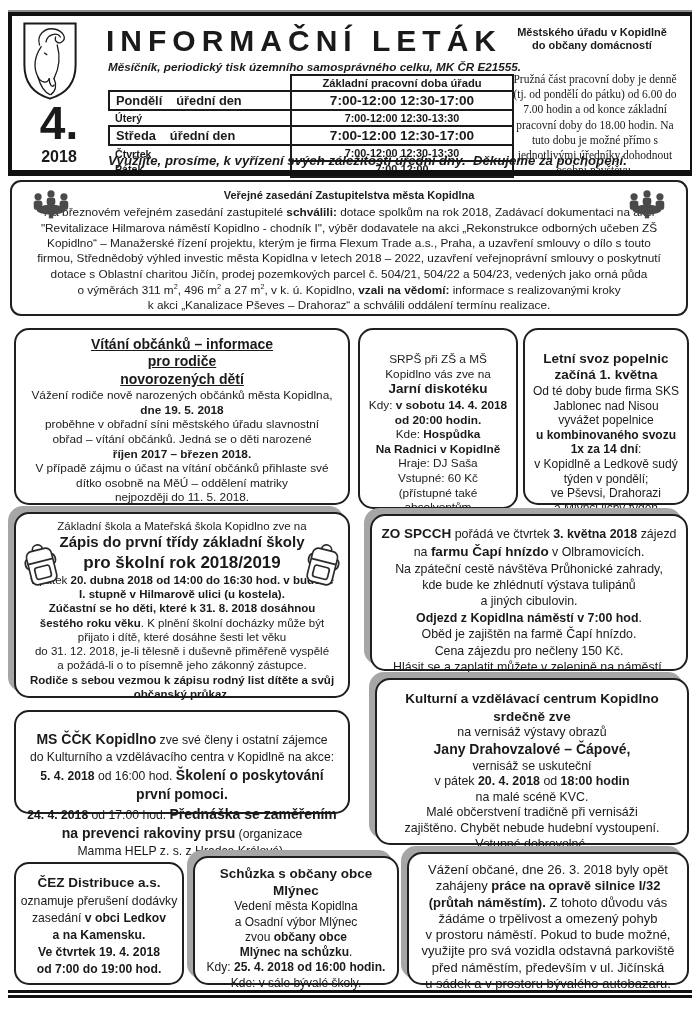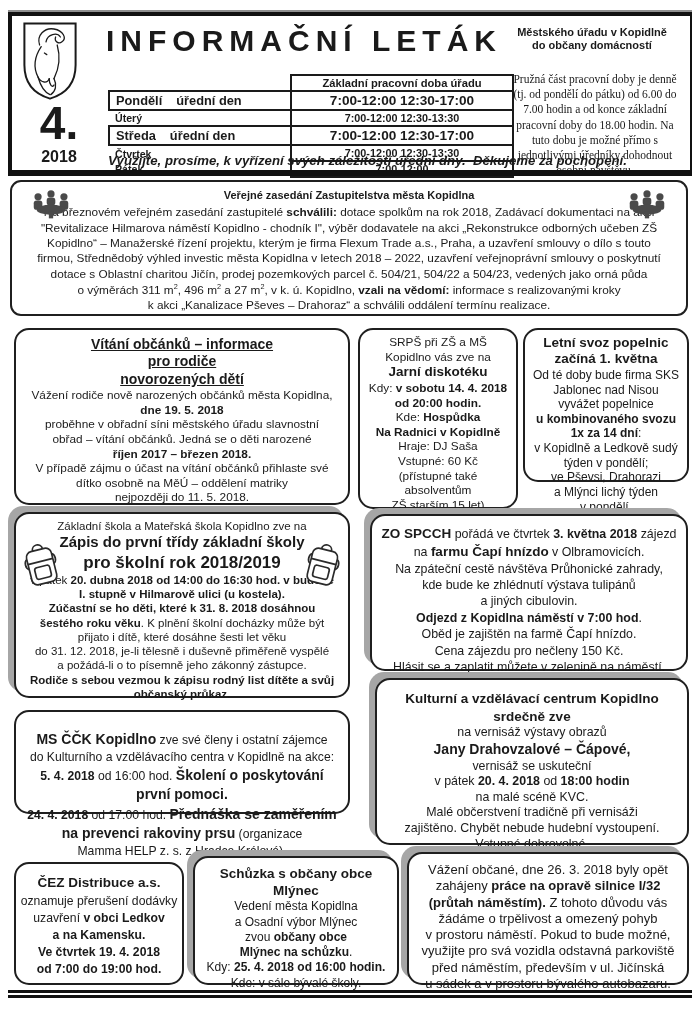--- a/index.html
+++ b/index.html
@@ -54,22 +54,22 @@
   .fs13{font-size:13.5px;} .fs14{font-size:14px;} .fs15{font-size:15px;} .fs17{font-size:17px;}
 
   #box-council{left:10px;top:180px;width:678px;height:136px;border-radius:11px;
                font-size:11.8px;line-height:1.3;}
   #council-title{font-size:11px;font-weight:700;margin:6px 0 3px 0;}
   #council-body{padding:0 8px;}
   .meeting-ico{position:absolute;top:6px;width:46px;height:32px;}
   #meeting-left{left:16px;} #meeting-right{right:16px;}
 
   #box-vitani{left:14px;top:328px;width:336px;height:177px;font-size:11.8px;line-height:1.24;padding-top:6px;}
-  #box-srps{left:358px;top:328px;width:160px;height:181px;font-size:11.8px;line-height:1.24;padding-top:5px;}
-  #box-letni{left:523px;top:328px;width:166px;height:154px;font-size:12px;line-height:1.22;padding-top:5px;}
+  #box-srps{left:358px;top:328px;width:160px;height:181px;font-size:11.8px;line-height:1.24;padding-top:22px;}
+  #box-letni{left:523px;top:328px;width:166px;height:177px;font-size:12px;line-height:1.22;padding-top:21px;}
   #box-zapis{left:14px;top:512px;width:336px;height:186px;font-size:11.5px;line-height:1.24;padding-top:5px;}
   #box-zospcch{left:370px;top:514px;width:318px;height:157px;font-size:12.4px;line-height:1.32;padding-top:9px;}
   #box-msck{left:14px;top:710px;width:336px;height:104px;font-size:12.2px;line-height:1.38;padding-top:18px;}
   #box-kvc{left:375px;top:678px;width:314px;height:167px;font-size:12.4px;line-height:1.26;padding-top:10px;}
   #box-cez{left:14px;top:862px;width:170px;height:123px;font-size:12.2px;line-height:1.4;padding-top:10px;}
   #box-schuzka{left:193px;top:856px;width:206px;height:129px;font-size:12px;line-height:1.27;padding-top:7px;}
   #box-silnice{left:407px;top:852px;width:282px;height:133px;font-size:13px;line-height:1.25;padding-top:8px;}
 
   .backpack{position:absolute;width:34px;height:52px;}
   #backpack-left{left:8px;top:24px;transform:rotate(-14deg);}
@@ -97,20 +97,21 @@
       </g>
     </svg>
     <div id="issue-num">4.</div>
     <div id="issue-year">2018</div>
 
     <div id="main-title">INFORMAČNÍ LETÁK</div>
     <div id="addressee">
       <div>Městského úřadu v Kopidlně</div>
       <div>do občany domácností</div>
     </div>
+    <div id="subtitle">Měsíčník, periodický tisk územního samosprávného celku, MK ČR E21555.</div>
 
     <div id="hours-table">
       <table>
         <tbody>
             <tr class="r-head">
           <td></td>
           <td class="boxed headcell">Základní pracovní doba úřadu</td>
         </tr>
         <tr class="r-major">
           <td class="boxed daycell"><span>Pondělí</span><span class="daynote">úřední den</span></td>
@@ -192,21 +193,21 @@
     </svg>
     <div><span>Základní škola a Mateřská škola Kopidlno zve na</span><br><span class="b fs15">Zápis do první třídy základní školy</span><br><span class="b fs17">pro školní rok 2018/2019</span><br><span>v pátek </span><span class="b">20. dubna 2018 od 14:00 do 16:30 hod. v budově</span><br><span class="b">I. stupně v Hilmarově ulici (u kostela).</span><br><span class="b">Zúčastní se ho děti, které k 31. 8. 2018 dosáhnou</span><br><span class="b">šestého roku věku</span><span>. K plnění školní docházky může být</span><br><span>přijato i dítě, které dosáhne šesti let věku</span><br><span>do 31. 12. 2018, je-li tělesně i duševně přiměřeně vyspělé</span><br><span>a požádá-li o to písemně jeho zákonný zástupce.</span><br><span class="b">Rodiče s sebou vezmou k zápisu rodný list dítěte a svůj</span><br><span class="b">občanský průkaz.</span></div>
   </div>
 
   <div id="box-zospcch" class="box shadowed"><span class="b fs13">ZO SPCCH</span><span> pořádá ve čtvrtek </span><span class="b">3. května 2018</span><span> zájezd</span><br><span>na </span><span class="b fs13">farmu Čapí hnízdo</span><span> v Olbramovicích.</span><br><span>Na zpáteční cestě návštěva Průhonické zahrady,</span><br><span>kde bude ke zhlédnutí výstava tulipánů</span><br><span>a jiných cibulovin.</span><br><span class="b">Odjezd z Kopidlna náměstí v 7:00 hod</span><span>.</span><br><span>Oběd je zajištěn na farmě Čapí hnízdo.</span><br><span>Cena zájezdu pro nečleny 150 Kč.</span><br><span>Hlásit se a zaplatit můžete v zelenině na náměstí.</span></div>
 
   <div id="box-msck" class="box"><span class="b fs14">MS ČČK Kopidlno</span><span> zve své členy i ostatní zájemce</span><br><span>do Kulturního a vzdělávacího centra v Kopidlně na akce:</span><br><span class="b">5. 4. 2018</span><span> od 16:00 hod. </span><span class="b fs14">Školení o poskytování</span><br><span class="b fs14">první pomoci.</span><br><span class="b">24. 4. 2018</span><span> od 17:00 hod. </span><span class="b fs14">Přednáška se zaměřením</span><br><span class="b fs14">na prevenci rakoviny prsu</span><span> (organizace</span><br><span>Mamma HELP z. s. z Hradce Králové).</span></div>
 
   <div id="box-kvc" class="box shadowed"><span class="b fs13">Kulturní a vzdělávací centrum Kopidlno</span><br><span class="b fs13">srdečně zve</span><br><span>na vernisáž výstavy obrazů</span><br><span class="b fs14">Jany Drahovzalové – Čápové,</span><br><span>vernisáž se uskuteční</span><br><span>v pátek </span><span class="b">20. 4. 2018</span><span> od </span><span class="b">18:00 hodin</span><br><span>na malé scéně KVC.</span><br><span>Malé občerstvení tradičně při vernisáži</span><br><span>zajištěno. Chybět nebude hudební vystoupení.</span><br><span>Vstupné dobrovolné.</span></div>
 
-  <div id="box-cez" class="box"><span class="b fs13">ČEZ Distribuce a.s.</span><br><span>oznamuje přerušení dodávky</span><br><span>uzavření </span><span class="b">v obci Ledkov</span><br><span class="b">a na Kamensku.</span><br><span class="b">Ve čtvrtek 19. 4. 2018</span><br><span class="b">od 7:00 do 19:00 hod.</span></div>
+  <div id="box-cez" class="box"><span class="b fs13">ČEZ Distribuce a.s.</span><br><span>oznamuje přerušení dodávky</span><br><span>zasedání </span><span class="b">v obci Ledkov</span><br><span class="b">a na Kamensku.</span><br><span class="b">Ve čtvrtek 19. 4. 2018</span><br><span class="b">od 7:00 do 19:00 hod.</span></div>
 
   <div id="box-schuzka" class="box shadowed"><span class="b fs13">Schůzka s občany obce</span><br><span class="b fs13">Mlýnec</span><br><span>Vedení města Kopidlna</span><br><span>a Osadní výbor Mlýnec</span><br><span>zvou </span><span class="b">občany obce</span><br><span class="b">Mlýnec na schůzku</span><span>.</span><br><span>Kdy: </span><span class="b">25. 4. 2018 od 16:00 hodin.</span><br><span>Kde: v sále bývalé školy.</span></div>
 
   <div id="box-silnice" class="box shadowed"><span>Vážení občané, dne 26. 3. 2018 byly opět</span><br><span>zahájeny </span><span class="b">práce na opravě silnice I/32</span><br><span class="b">(průtah náměstím).</span><span> Z tohoto důvodu vás</span><br><span>žádáme o trpělivost a omezený pohyb</span><br><span>v prostoru náměstí. Pokud to bude možné,</span><br><span>využijte pro svá vozidla odstavná parkoviště</span><br><span>před náměstím, především v ul. Jičínská</span><br><span>u sádek a v prostoru bývalého autobazaru.</span></div>
 
   <div id="bot-bar1" class="bar"></div>
   <div id="bot-bar2" class="bar"></div>
 
 </div>
 

